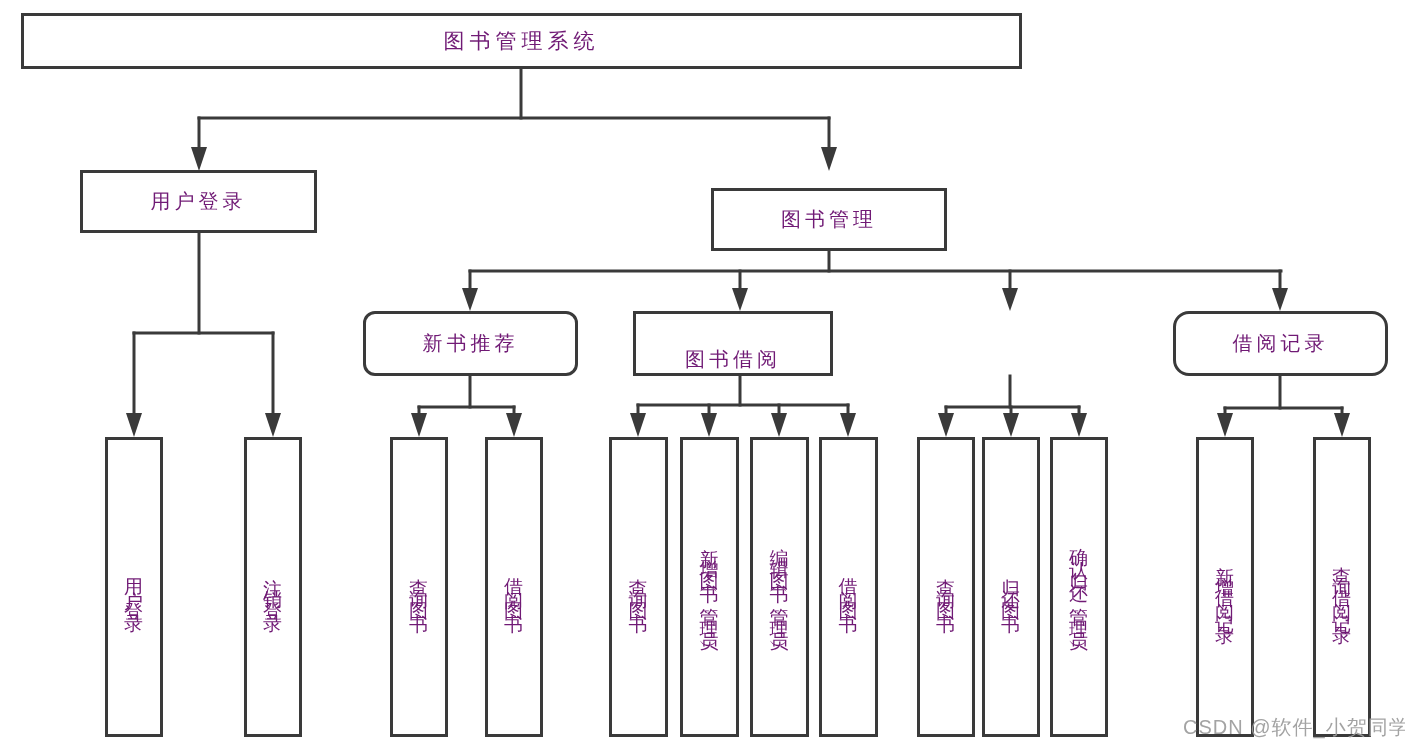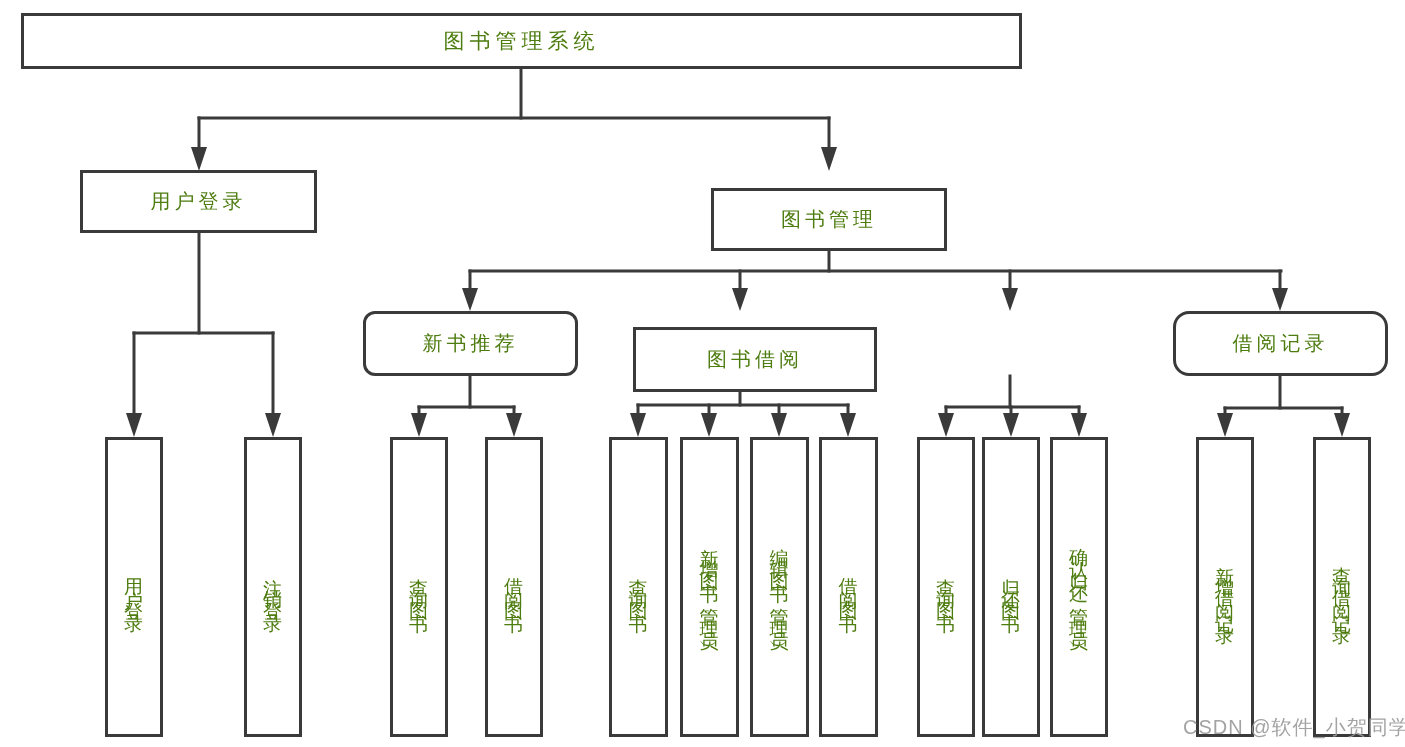--- a/index.html
+++ b/index.html
@@ -18,21 +18,21 @@
     z-index: 1;
   }
   .node {
     position: absolute;
     box-sizing: border-box;
     border: 3px solid #3a3a3a;
     background: #ffffff;
     display: flex;
     align-items: center;
     justify-content: center;
-    color: #4d7c0f;
+    color: #701a75;
     z-index: 2;
   }
   .h-node { font-size: 20px; letter-spacing: 4px; white-space: nowrap; }
   .root-node { font-size: 21px; letter-spacing: 5px; }
   .v-node span {
     writing-mode: vertical-rl;
     text-orientation: mixed;
     font-size: 19px;
     letter-spacing: 12px;
     line-height: 1;
@@ -123,21 +123,21 @@
   <div class="node h-node" style="left:80px; top:170px; width:237px; height:63px;">
     <span>用户登录</span>
   </div>
   <div class="node h-node" style="left:711px; top:156px; width:236px; height:63px;margin-top:32px;">
     <span>图书管理</span>
   </div>
 
   <div class="node h-node" style="left:363px; top:311px; width:215px; height:65px;border-radius:12px;">
     <span>新书推荐</span>
   </div>
-  <div class="node h-node" style="left:633px; top:327px; width:244px; height:65px;">
+  <div class="node h-node" style="left:633px; top:311px; width:200px; height:65px;align-items:flex-end;">
     <span>图书借阅</span>
   </div>
   <div class="node h-node" style="left:1173px; top:311px; width:215px; height:65px;border-radius:16px;">
     <span>借阅记录</span>
   </div>
 
   <div class="node v-node" style="left:105px; top:437px; width:58px; height:300px;">
     <span>用户登录</span>
   </div>
   <div class="node v-node" style="left:244px; top:437px; width:58px; height:300px;">

